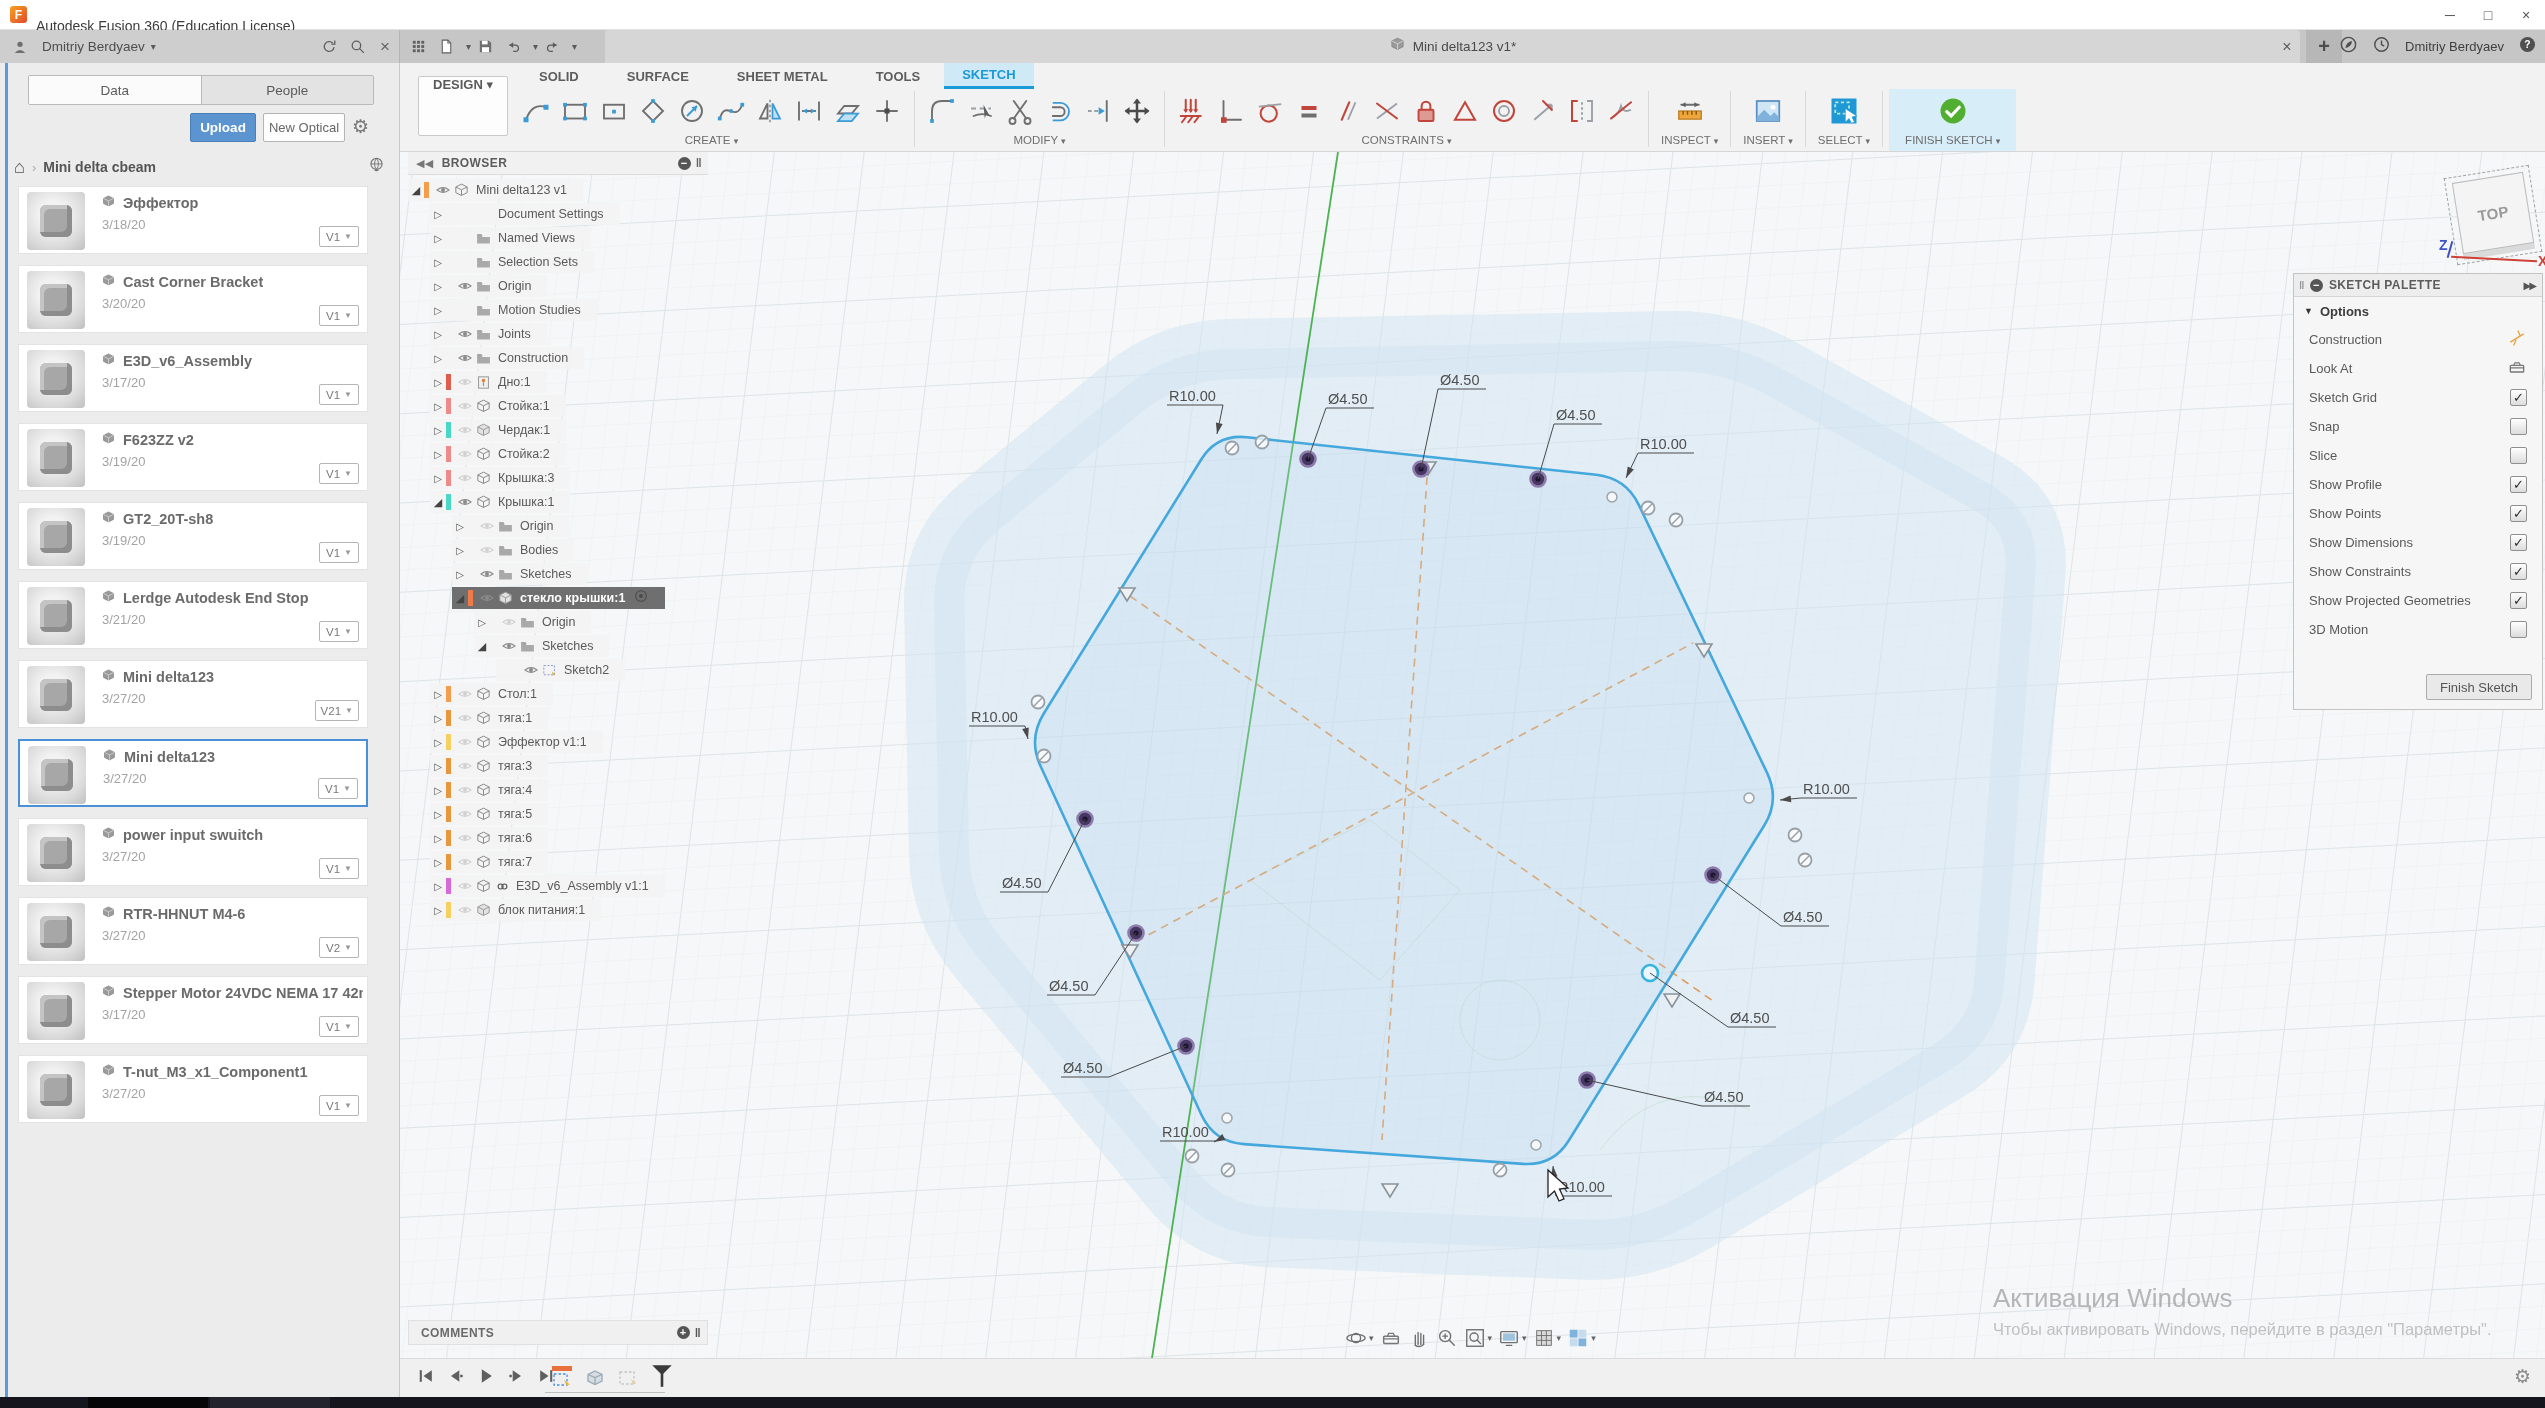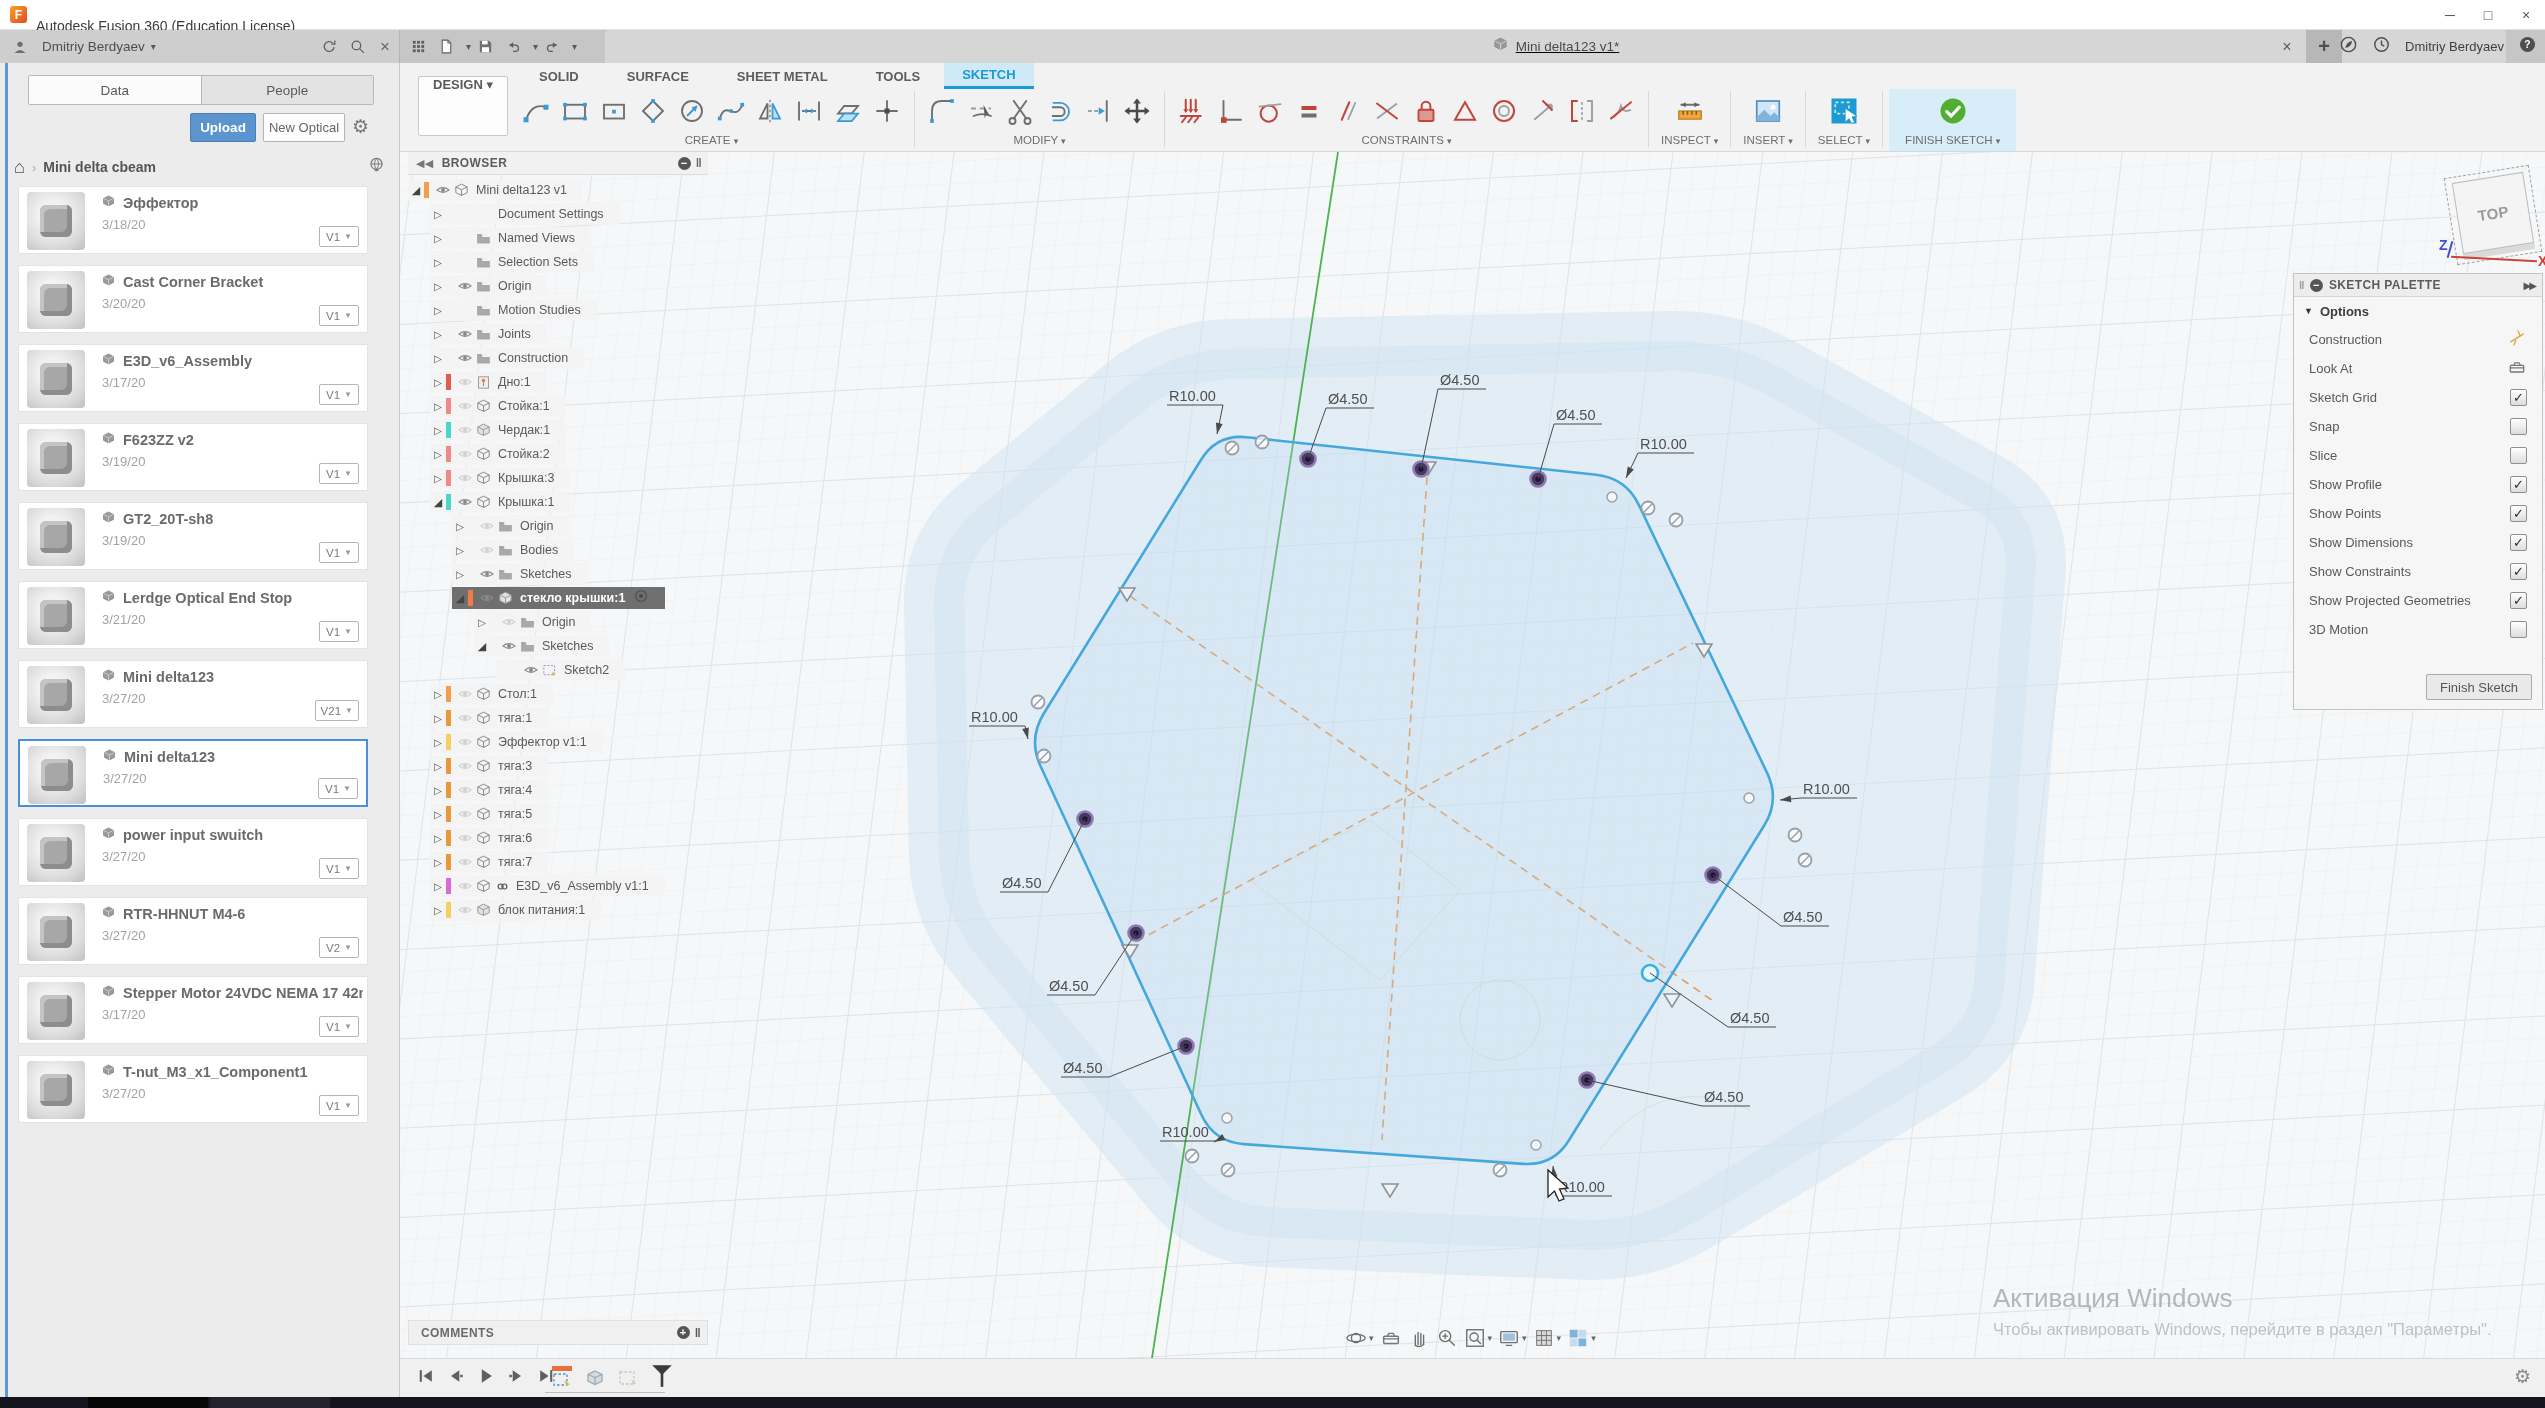--- a/index.html
+++ b/index.html
@@ -13,21 +13,21 @@
   .wctrls{margin-left:auto;display:flex;}
   .wctrls span{width:38px;height:29px;display:flex;align-items:center;justify-content:center;color:#555;font-size:14px;cursor:default;}
 
   
   .appbar{position:absolute;left:0;top:30px;width:2545px;height:33px;background:#c6c6c6;}
   .appbar .leftzone{position:absolute;left:0;top:0;width:400px;height:33px;background:#cecece;display:flex;align-items:center;border-right:1px solid #b5b5b5;}
   .appbar .uname{font-size:13.5px;color:#4e4e4e;margin-left:8px;}
   .appbar .caret{font-size:10px;color:#5a5a5a;margin-left:6px;}
   .abicon{display:inline-flex;align-items:center;justify-content:center;width:28px;height:28px;}
   .menuzone{position:absolute;left:404px;top:0;height:33px;display:flex;align-items:center;}
-  .doctab{position:absolute;left:605px;top:0;width:1901px;height:33px;background:#d6d6d6;border-radius:4px 4px 0 0;display:flex;align-items:center;justify-content:center;text-decoration:underline;}
+  .doctab{position:absolute;left:605px;top:0;width:1695px;height:33px;background:#d6d6d6;border-radius:4px 4px 0 0;display:flex;align-items:center;justify-content:center;}
   .doctab .dlabel{font-size:13.5px;color:#4a4a4a;margin-left:7px;}
   .tabclose{position:absolute;left:2274px;top:4px;width:26px;height:26px;display:flex;align-items:center;justify-content:center;color:#5e5e5e;font-size:16px;}
   .plusbtn{position:absolute;left:2306px;top:0;width:36px;height:33px;background:#b7b7b7;display:flex;align-items:center;justify-content:center;color:#4e4e4e;font-size:20px;font-weight:bold;}
   .rzone{position:absolute;right:8px;top:0;height:33px;display:flex;align-items:center;gap:14px;}
   .rzone .uname2{font-size:13px;color:#3f3f3f;}
 
   
   .ribbon{position:absolute;left:400px;top:63px;width:2145px;height:89px;background:#f2f2f2;border-bottom:1px solid #d6d6d6;}
   .designbtn{position:absolute;left:18px;top:13px;width:90px;height:60px;background:#fdfdfd;border:1px solid #c9c9c9;border-radius:2px;display:flex;align-items:flex-start;justify-content:center;font-size:13px;font-weight:bold;color:#5a5a5a;}
   .rtabs{position:absolute;left:115px;top:0;height:26px;display:flex;align-items:center;}
@@ -1001,21 +1001,21 @@
           <div class="cname2">GT2_20T-sh8</div>
           <div class="cdate">3/19/20</div>
           <div class="vbadge">V1 <span style="font-size:8px;color:#999">▼</span></div>
         </div>
         <div class="card">
           <div class="thumb"></div>
           <span class="ccube"><svg class="ic" width="15" height="15" viewBox="0 0 24 24">
               <path d="M12 3 L20 7 V15 L12 19 L4 15 V7 Z" fill="#9a9a9a" stroke="#7c7c7c"></path>
               <path d="M12 11 V19 M4 7 L12 11 L20 7" fill="none" stroke="#d9d9d9" stroke-width="1.2"></path>
             </svg></span>
-          <div class="cname2">Lerdge Optical End Stop</div>
+          <div class="cname2">Lerdge Autodesk End Stop</div>
           <div class="cdate">3/21/20</div>
           <div class="vbadge">V1 <span style="font-size:8px;color:#999">▼</span></div>
         </div>
         <div class="card">
           <div class="thumb"></div>
           <span class="ccube"><svg class="ic" width="15" height="15" viewBox="0 0 24 24">
               <path d="M12 3 L20 7 V15 L12 19 L4 15 V7 Z" fill="#9a9a9a" stroke="#7c7c7c"></path>
               <path d="M12 11 V19 M4 7 L12 11 L20 7" fill="none" stroke="#d9d9d9" stroke-width="1.2"></path>
             </svg></span>
           <div class="cname2">Mini delta123</div>

